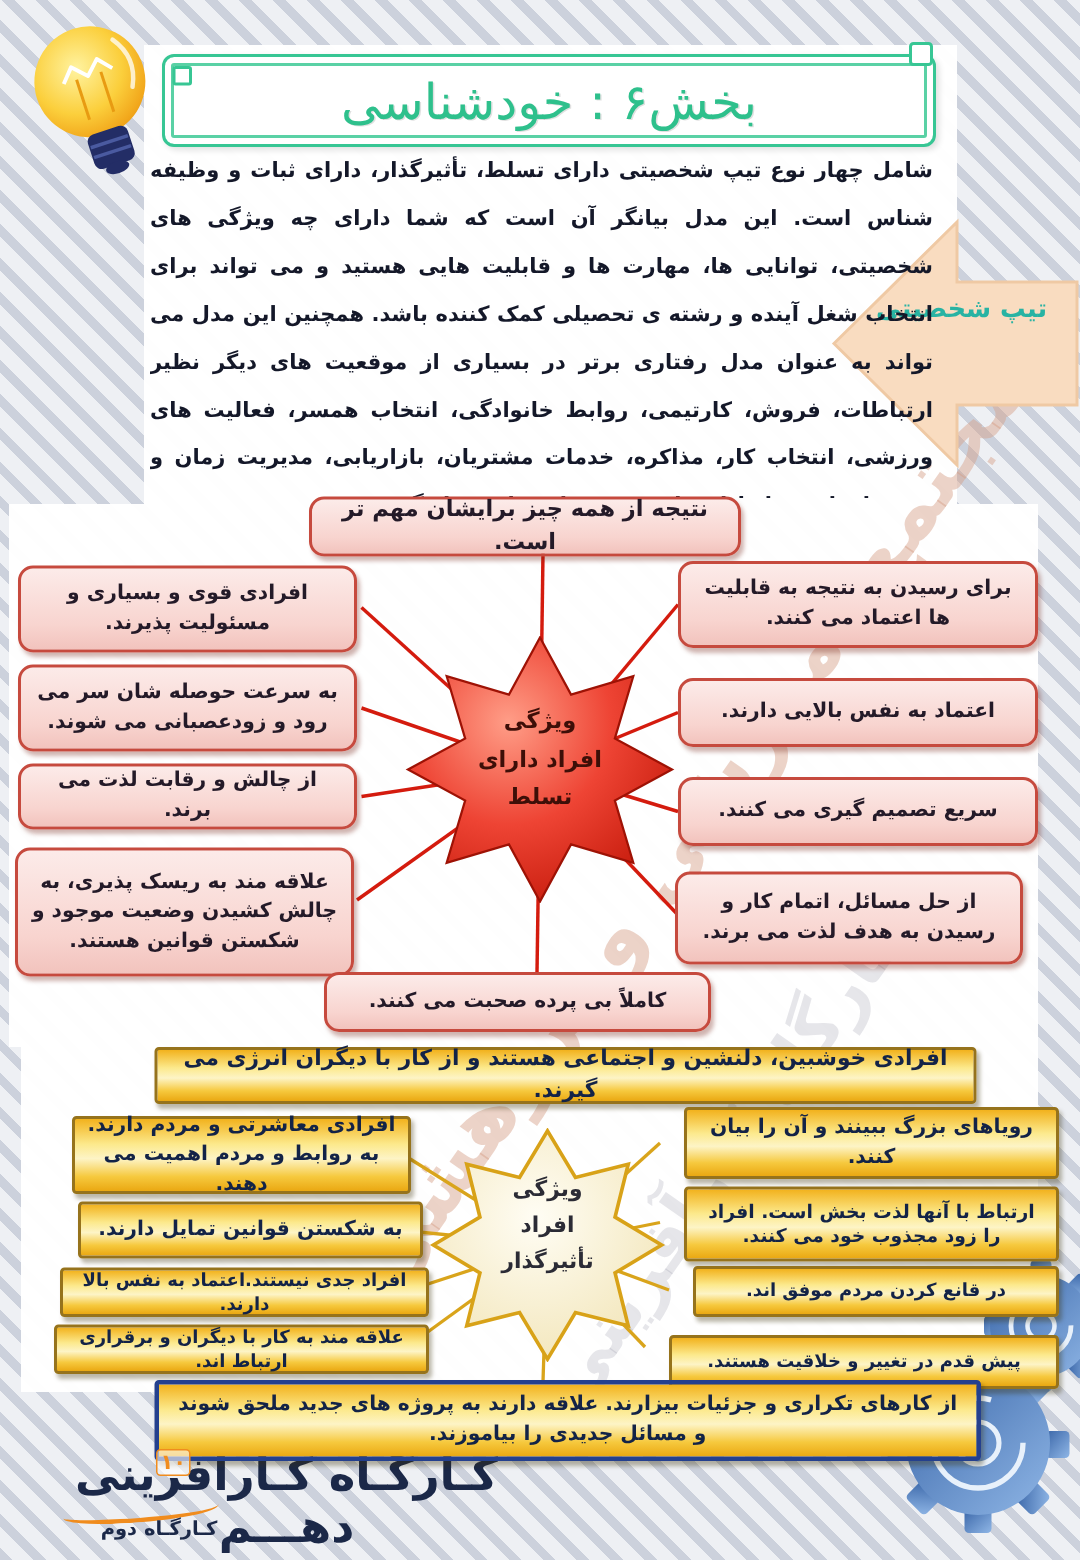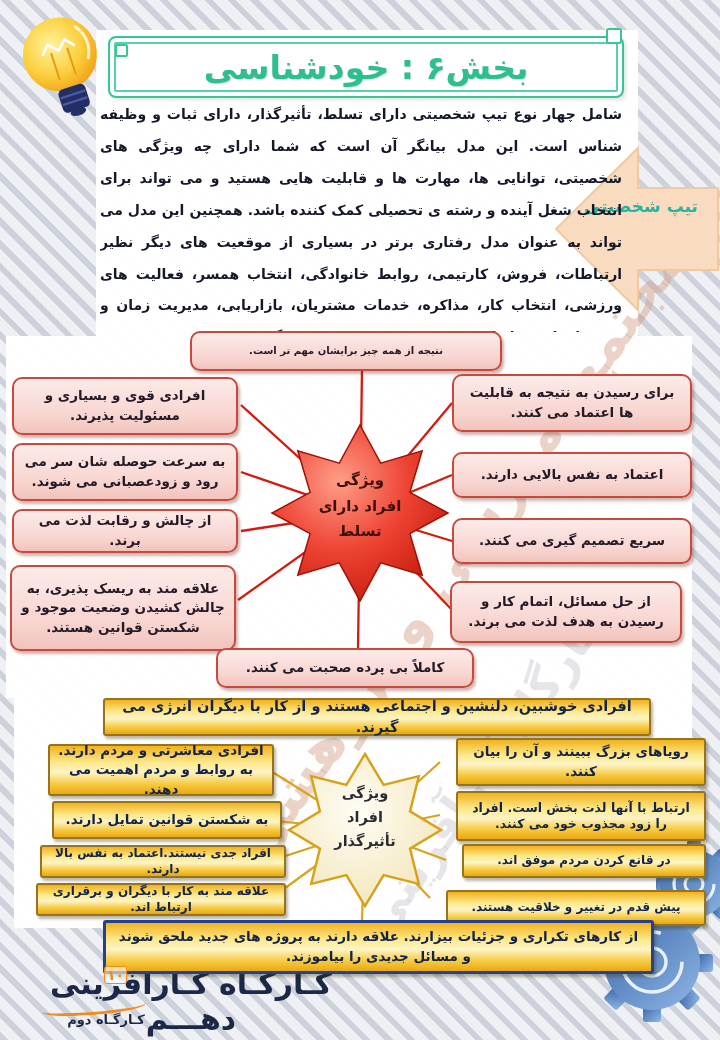--- a/index.html
+++ b/index.html
@@ -12,21 +12,21 @@
     font-size:56px;color:rgba(213,158,132,0.45);}
   .wm-gray{right:150px;top:600px;transform-origin:100% 0;transform:rotate(-55deg);
     font-size:46px;color:rgba(140,143,158,0.22);}
   svg.lines{position:absolute;left:0;top:0;z-index:2;}
   .arrow-svg{position:absolute;left:552px;top:140px;z-index:1;}
   .arrow-label{position:absolute;left:570px;top:196px;width:142px;z-index:2;
     color:#28b3a3;font-size:17px;font-weight:800;text-align:center;direction:rtl;}
   .title-box{position:absolute;left:108px;top:36px;width:512px;height:58px;background:#fff;
     border:2px solid #37c694;border-radius:8px;z-index:2;display:flex;align-items:center;justify-content:center;
     box-shadow:inset 0 0 0 4px #fff,inset 0 0 0 6px #5ad1a5,2px 2px 4px rgba(0,0,0,0.12);}
-  .title-text{font-size:33px;font-weight:700;color:#2ec08c;direction:rtl;text-shadow:1px 1px 0 rgba(0,0,0,0.12);}
+  .title-text{font-size:33px;font-weight:400;color:#2ec08c;direction:rtl;text-shadow:1px 1px 0 rgba(0,0,0,0.12);}
   .title-deco-tr{position:absolute;left:606px;top:28px;width:12px;height:12px;border:2px solid #37c694;
     background:#fff;border-radius:3px;z-index:3;}
   .title-deco-tl{position:absolute;left:115px;top:44px;width:9px;height:9px;border:2px solid #37c694;
     background:#fff;border-radius:2px;z-index:3;}
   .intro{position:absolute;left:100px;top:99px;width:522px;height:233px;overflow:hidden;z-index:2;
     direction:rtl;text-align:justify;font-size:14px;font-weight:700;color:#141829;line-height:2.28;}
   .box{position:absolute;z-index:3;display:flex;align-items:center;justify-content:center;
     direction:rtl;text-align:center;font-weight:700;line-height:1.45;padding:2px 7px;box-sizing:border-box;}
   .pink{background:linear-gradient(180deg,#fcebe9 0%,#f8d4cf 70%,#f2c3bd 100%);
     border:2px solid #c64a3e;border-radius:10px;color:#241a28;font-size:13.5px;
@@ -116,21 +116,21 @@
       <line x1="365" y1="830" x2="270" y2="861"></line>
       <line x1="365" y1="830" x2="270" y2="899"></line>
       <line x1="365" y1="830" x2="440" y2="762"></line>
       <line x1="365" y1="830" x2="440" y2="815"></line>
       <line x1="365" y1="830" x2="446" y2="860"></line>
       <line x1="365" y1="830" x2="430" y2="898"></line>
       <line x1="365" y1="830" x2="362" y2="921"></line>
     </g>
   </svg>
 
-  <div class="box pink" style="left:190px;top:331px;width:312px;height:40px;font-size:10px">نتیجه از همه چیز برایشان مهم تر است.</div>
+  <div class="box pink" style="left:206px;top:331px;width:288px;height:40px;font-size:15px">نتیجه از همه چیز برایشان مهم تر است.</div>
   <div class="box pink" style="left:12px;top:377px;width:226px;height:58px">افرادی قوی و بسیاری و مسئولیت پذیرند.</div>
   <div class="box pink" style="left:12px;top:443px;width:226px;height:58px">به سرعت حوصله شان سر می رود و زودعصبانی می شوند.</div>
   <div class="box pink" style="left:12px;top:509px;width:226px;height:44px">از چالش و رقابت لذت می برند.</div>
   <div class="box pink" style="left:10px;top:565px;width:226px;height:86px">علاقه مند به ریسک پذیری، به چالش کشیدن وضعیت موجود و شکستن قوانین هستند.</div>
   <div class="box pink" style="left:452px;top:374px;width:240px;height:58px">برای رسیدن به نتیجه به قابلیت ها اعتماد می کنند.</div>
   <div class="box pink" style="left:452px;top:452px;width:240px;height:46px">اعتماد به نفس بالایی دارند.</div>
   <div class="box pink" style="left:452px;top:518px;width:240px;height:46px">سریع تصمیم گیری می کنند.</div>
   <div class="box pink" style="left:450px;top:581px;width:232px;height:62px">از حل مسائل، اتمام کار و رسیدن به هدف لذت می برند.</div>
   <div class="box pink" style="left:216px;top:648px;width:258px;height:40px">کاملاً بی پرده صحبت می کنند.</div>
 

